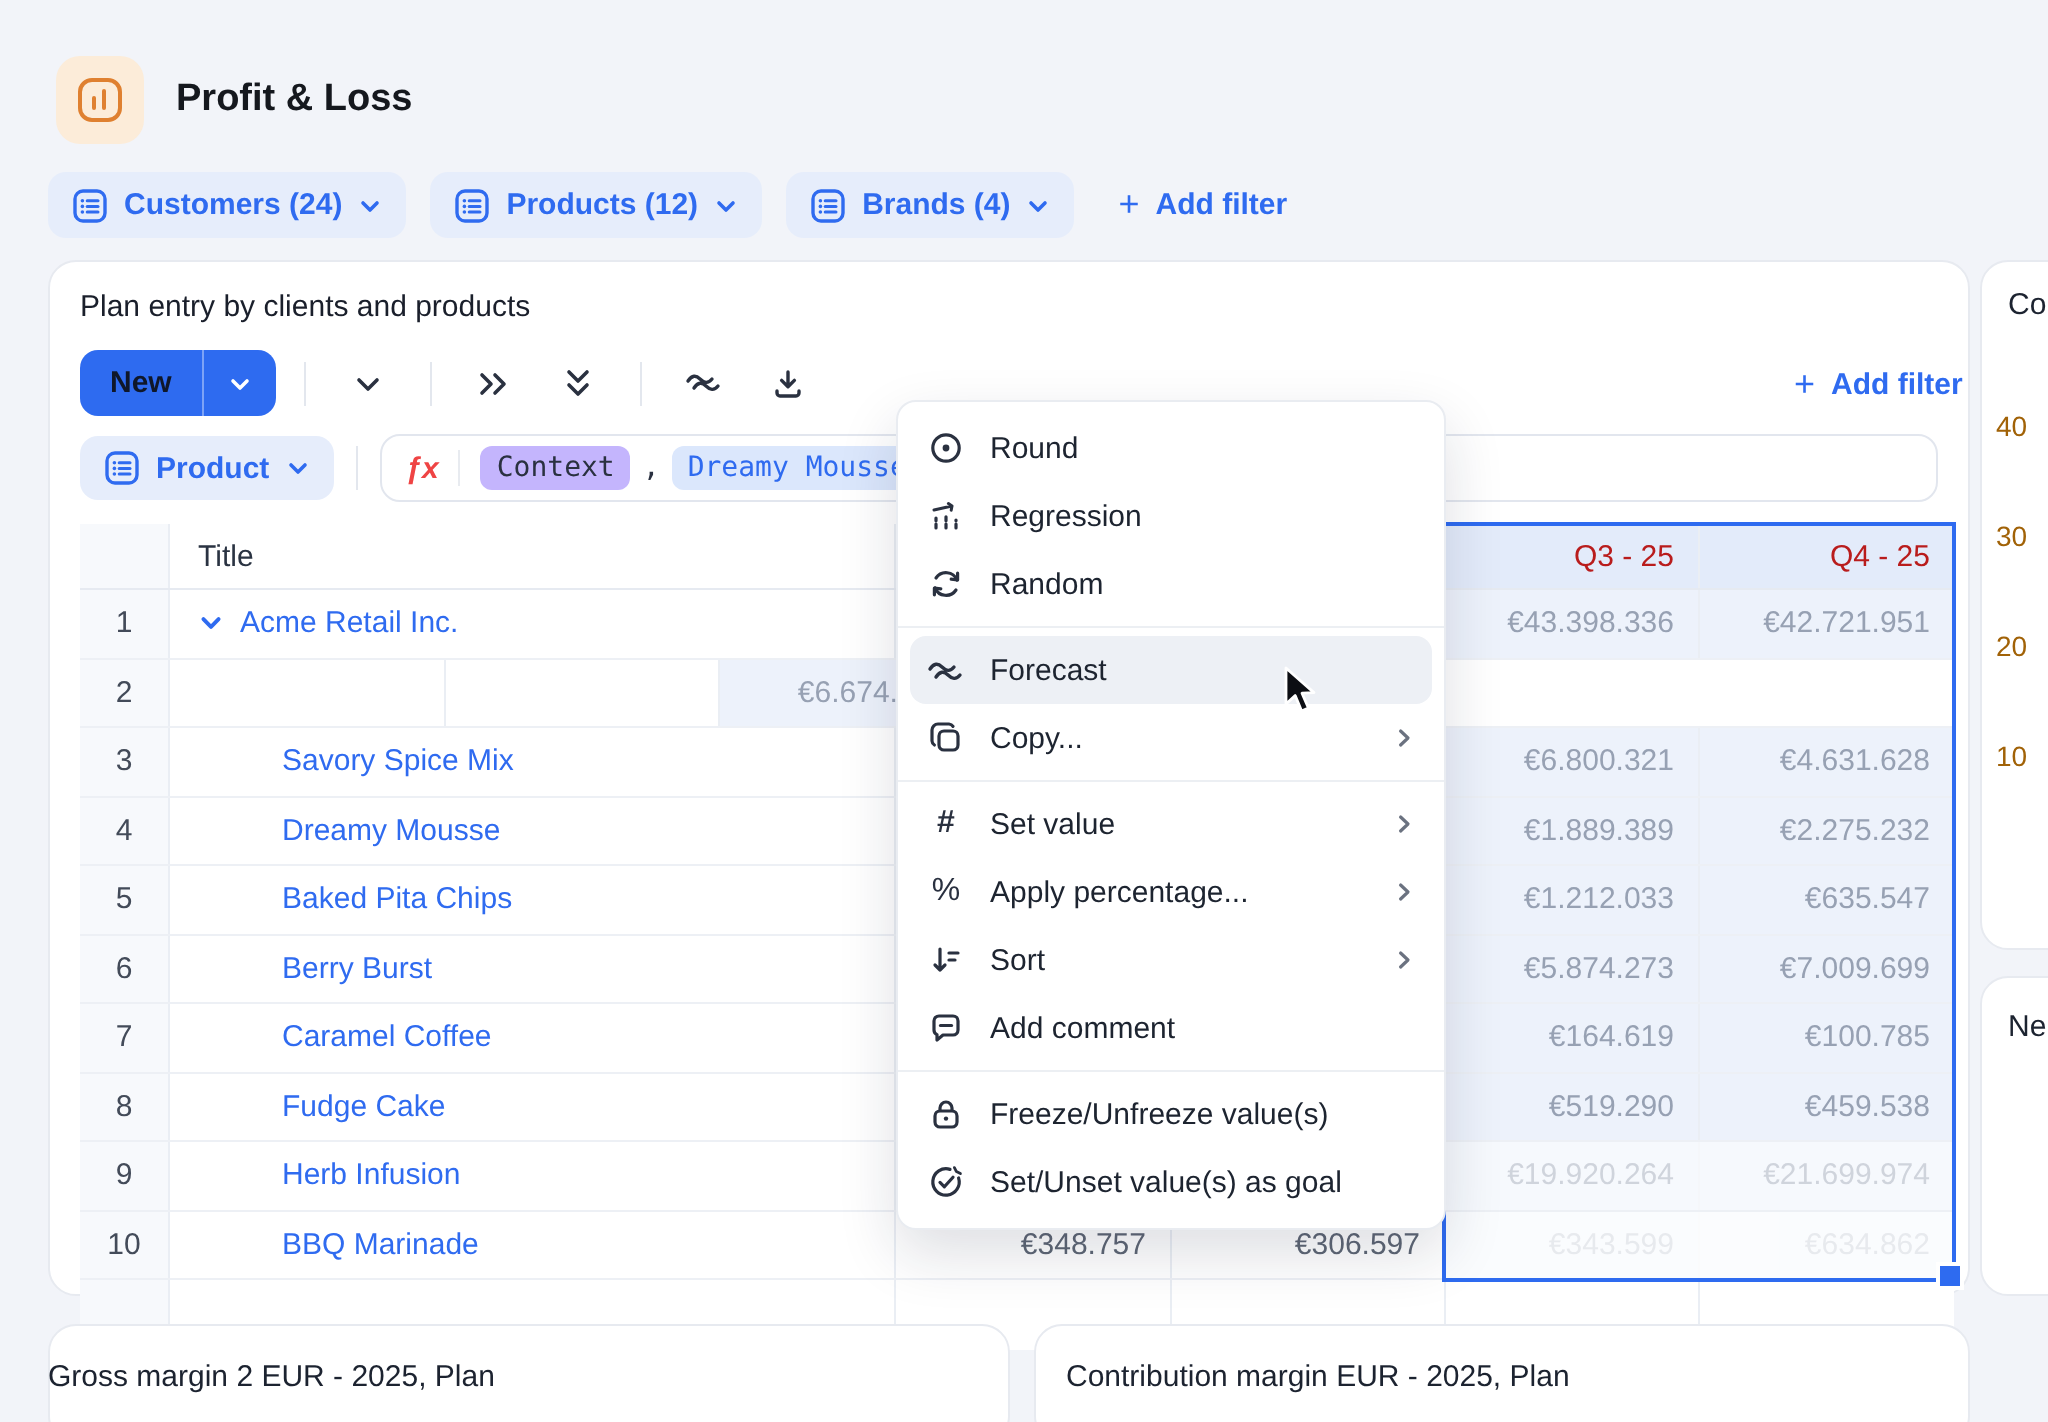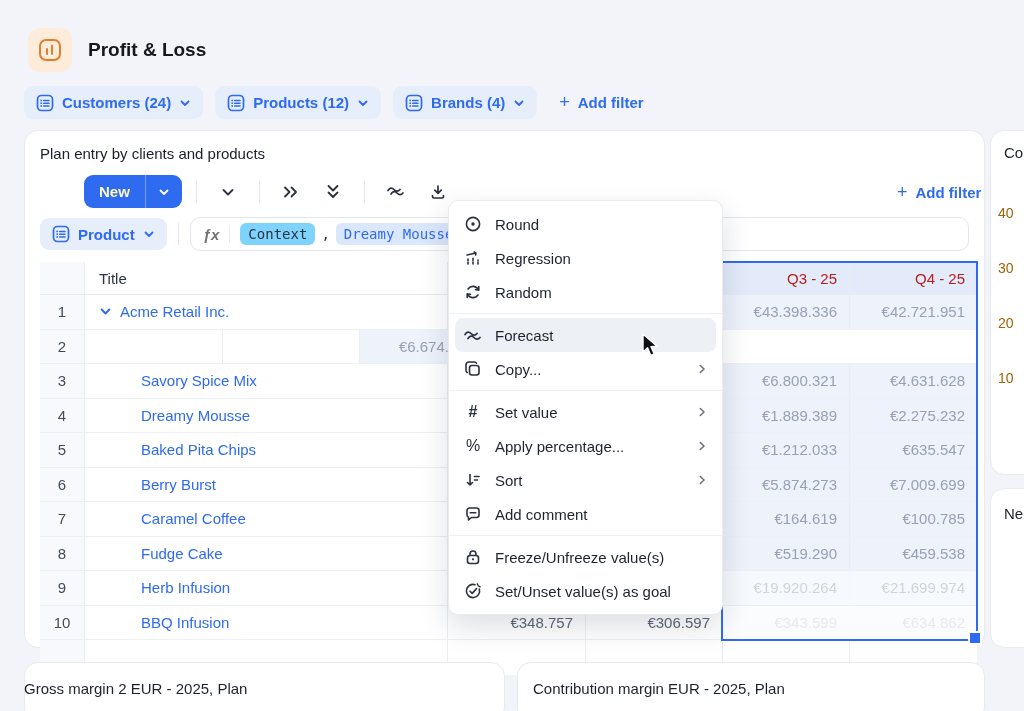--- a/index.html
+++ b/index.html
@@ -22,34 +22,34 @@
   .chip-row{left:24px;top:86px;display:flex;gap:12px;align-items:center;}
   .chip{height:33px;display:flex;align-items:center;gap:8px;padding:0 12px;border-radius:9px;
     background:#e6edfb;color:#2f6bf0;font-size:15px;font-weight:600;cursor:default;}
   .linklike{display:flex;align-items:center;gap:8px;color:#2f6bf0;font-size:15px;font-weight:600;padding:0 10px;}
 
   
   .panel{left:24px;top:130px;width:961px;height:518px;background:#fff;border:1px solid #e7eaf0;
     border-radius:14px;box-sizing:border-box;overflow:hidden;}
   .panel-title{left:40px;top:145px;font-size:15px;color:#1a1f2b;}
   .toolbar{left:40px;top:175px;height:33px;display:flex;align-items:center;}
-  .btn-new{display:flex;height:33px;border-radius:9px;overflow:hidden;background:#2e6bf0;color:#fef9c3;margin-left:44px;}
+  .btn-new{display:flex;height:33px;border-radius:9px;overflow:hidden;background:#2e6bf0;color:#0f172a;}
   .btn-new .seg-main{padding:0 15px;display:flex;align-items:center;font-size:15px;font-weight:600;}
   .btn-new .seg-caret{width:36px;display:flex;align-items:center;justify-content:center;border-left:1px solid rgba(255,255,255,.38);}
   .vdiv{width:1px;height:22px;background:#e3e7ee;margin:0 14px;}
   .tbi{width:34px;height:33px;display:flex;align-items:center;justify-content:center;color:#2a3140;}
   .panel-addfilter{left:887px;top:182px;}
 
   
   .dim-row{left:40px;top:217px;display:flex;align-items:center;}
   .formula{height:34px;box-sizing:border-box;border:1px solid #e2e6ee;border-radius:10px;background:#fff;
     display:flex;align-items:center;padding:0 12px;gap:10px;width:779px;}
-  .fx{font-size:15px;font-style:italic;font-weight:700;color:#737373;}
+  .fx{font-size:15px;font-style:italic;font-weight:700;color:#ef4444;}
   .tok{font-family:"DejaVu Sans Mono", monospace;font-size:14px;padding:3px 8px;border-radius:6px;white-space:nowrap;}
-  .tok-gray{background:#7dd3fc;color:#2a3140;}
+  .tok-gray{background:#c4b5fd;color:#2a3140;}
   .tok-blue{background:#dbe7fc;color:#2f6bf0;}
   .comma{font-family:"DejaVu Sans Mono", monospace;font-size:14px;color:#2a3140;margin:0 -4px;}
 
   
   .table{left:40px;top:262px;width:937px;}
   .trow{display:flex;height:34.5px;box-sizing:border-box;border-bottom:1px solid #edf0f5;background:#fff;}
   .trow.thead{height:33px;border-bottom:1px solid #e6eaf1;}
   .cell{box-sizing:border-box;display:flex;align-items:center;border-right:1px solid #eaeef4;font-size:15px;}
   .cell.num{width:45px;justify-content:center;background:#f7f9fc;color:#434b59;}
   .cell.title{width:363px;color:#2f6bf0;padding-left:14px;gap:8px;}
@@ -331,21 +331,21 @@
       </div>
     <div class="cell qa"></div>
     <div class="cell qb"></div>
     <div class="cell q3 qv">€19.920.264</div>
     <div class="cell q4 qv">€21.699.974</div>
   </div>
 
   <div class="trow r10">
     <div class="cell num">10</div>
     <div class="cell title indent">
-        <span>BBQ Infusion</span>
+        <span>BBQ Marinade</span>
       </div>
     <div class="cell qa">€348.757</div>
     <div class="cell qb">€306.597</div>
     <div class="cell q3 qv">€343.599</div>
     <div class="cell q4 qv">€634.862</div>
   </div>
 
   <div class="trow" style="border-bottom:none;">
     <div class="cell num"></div>
     <div class="cell title"></div>

